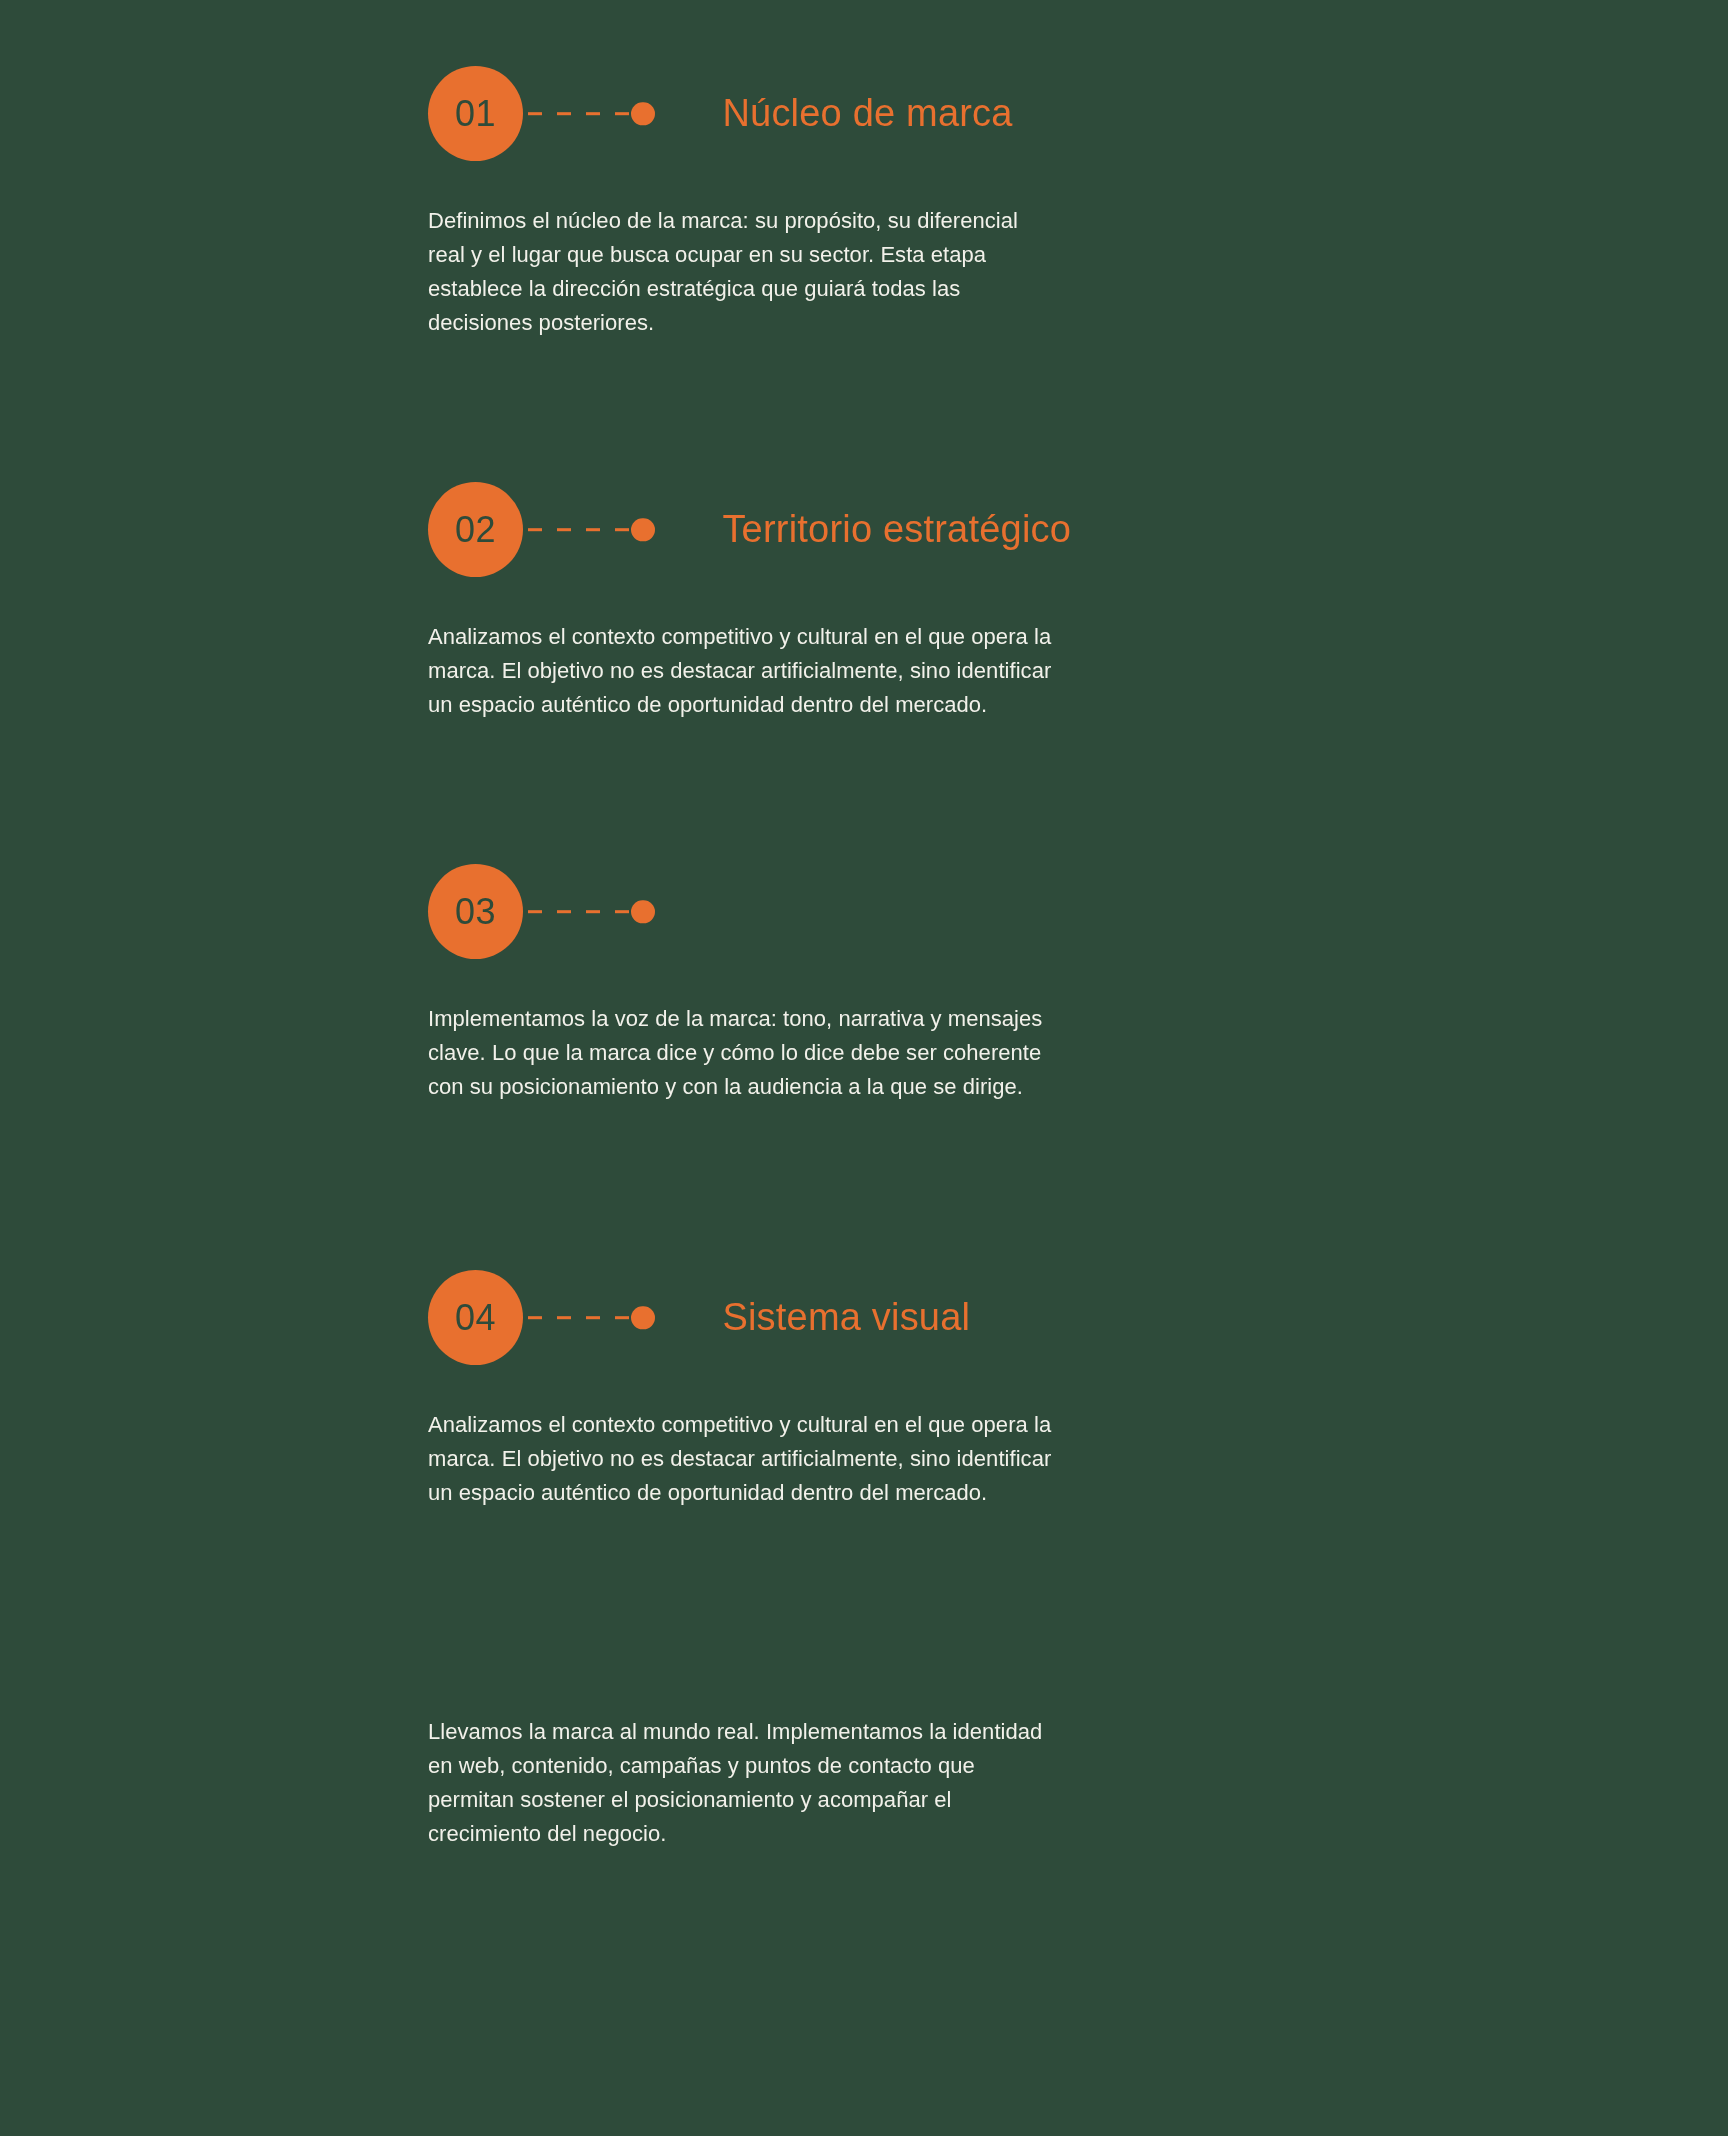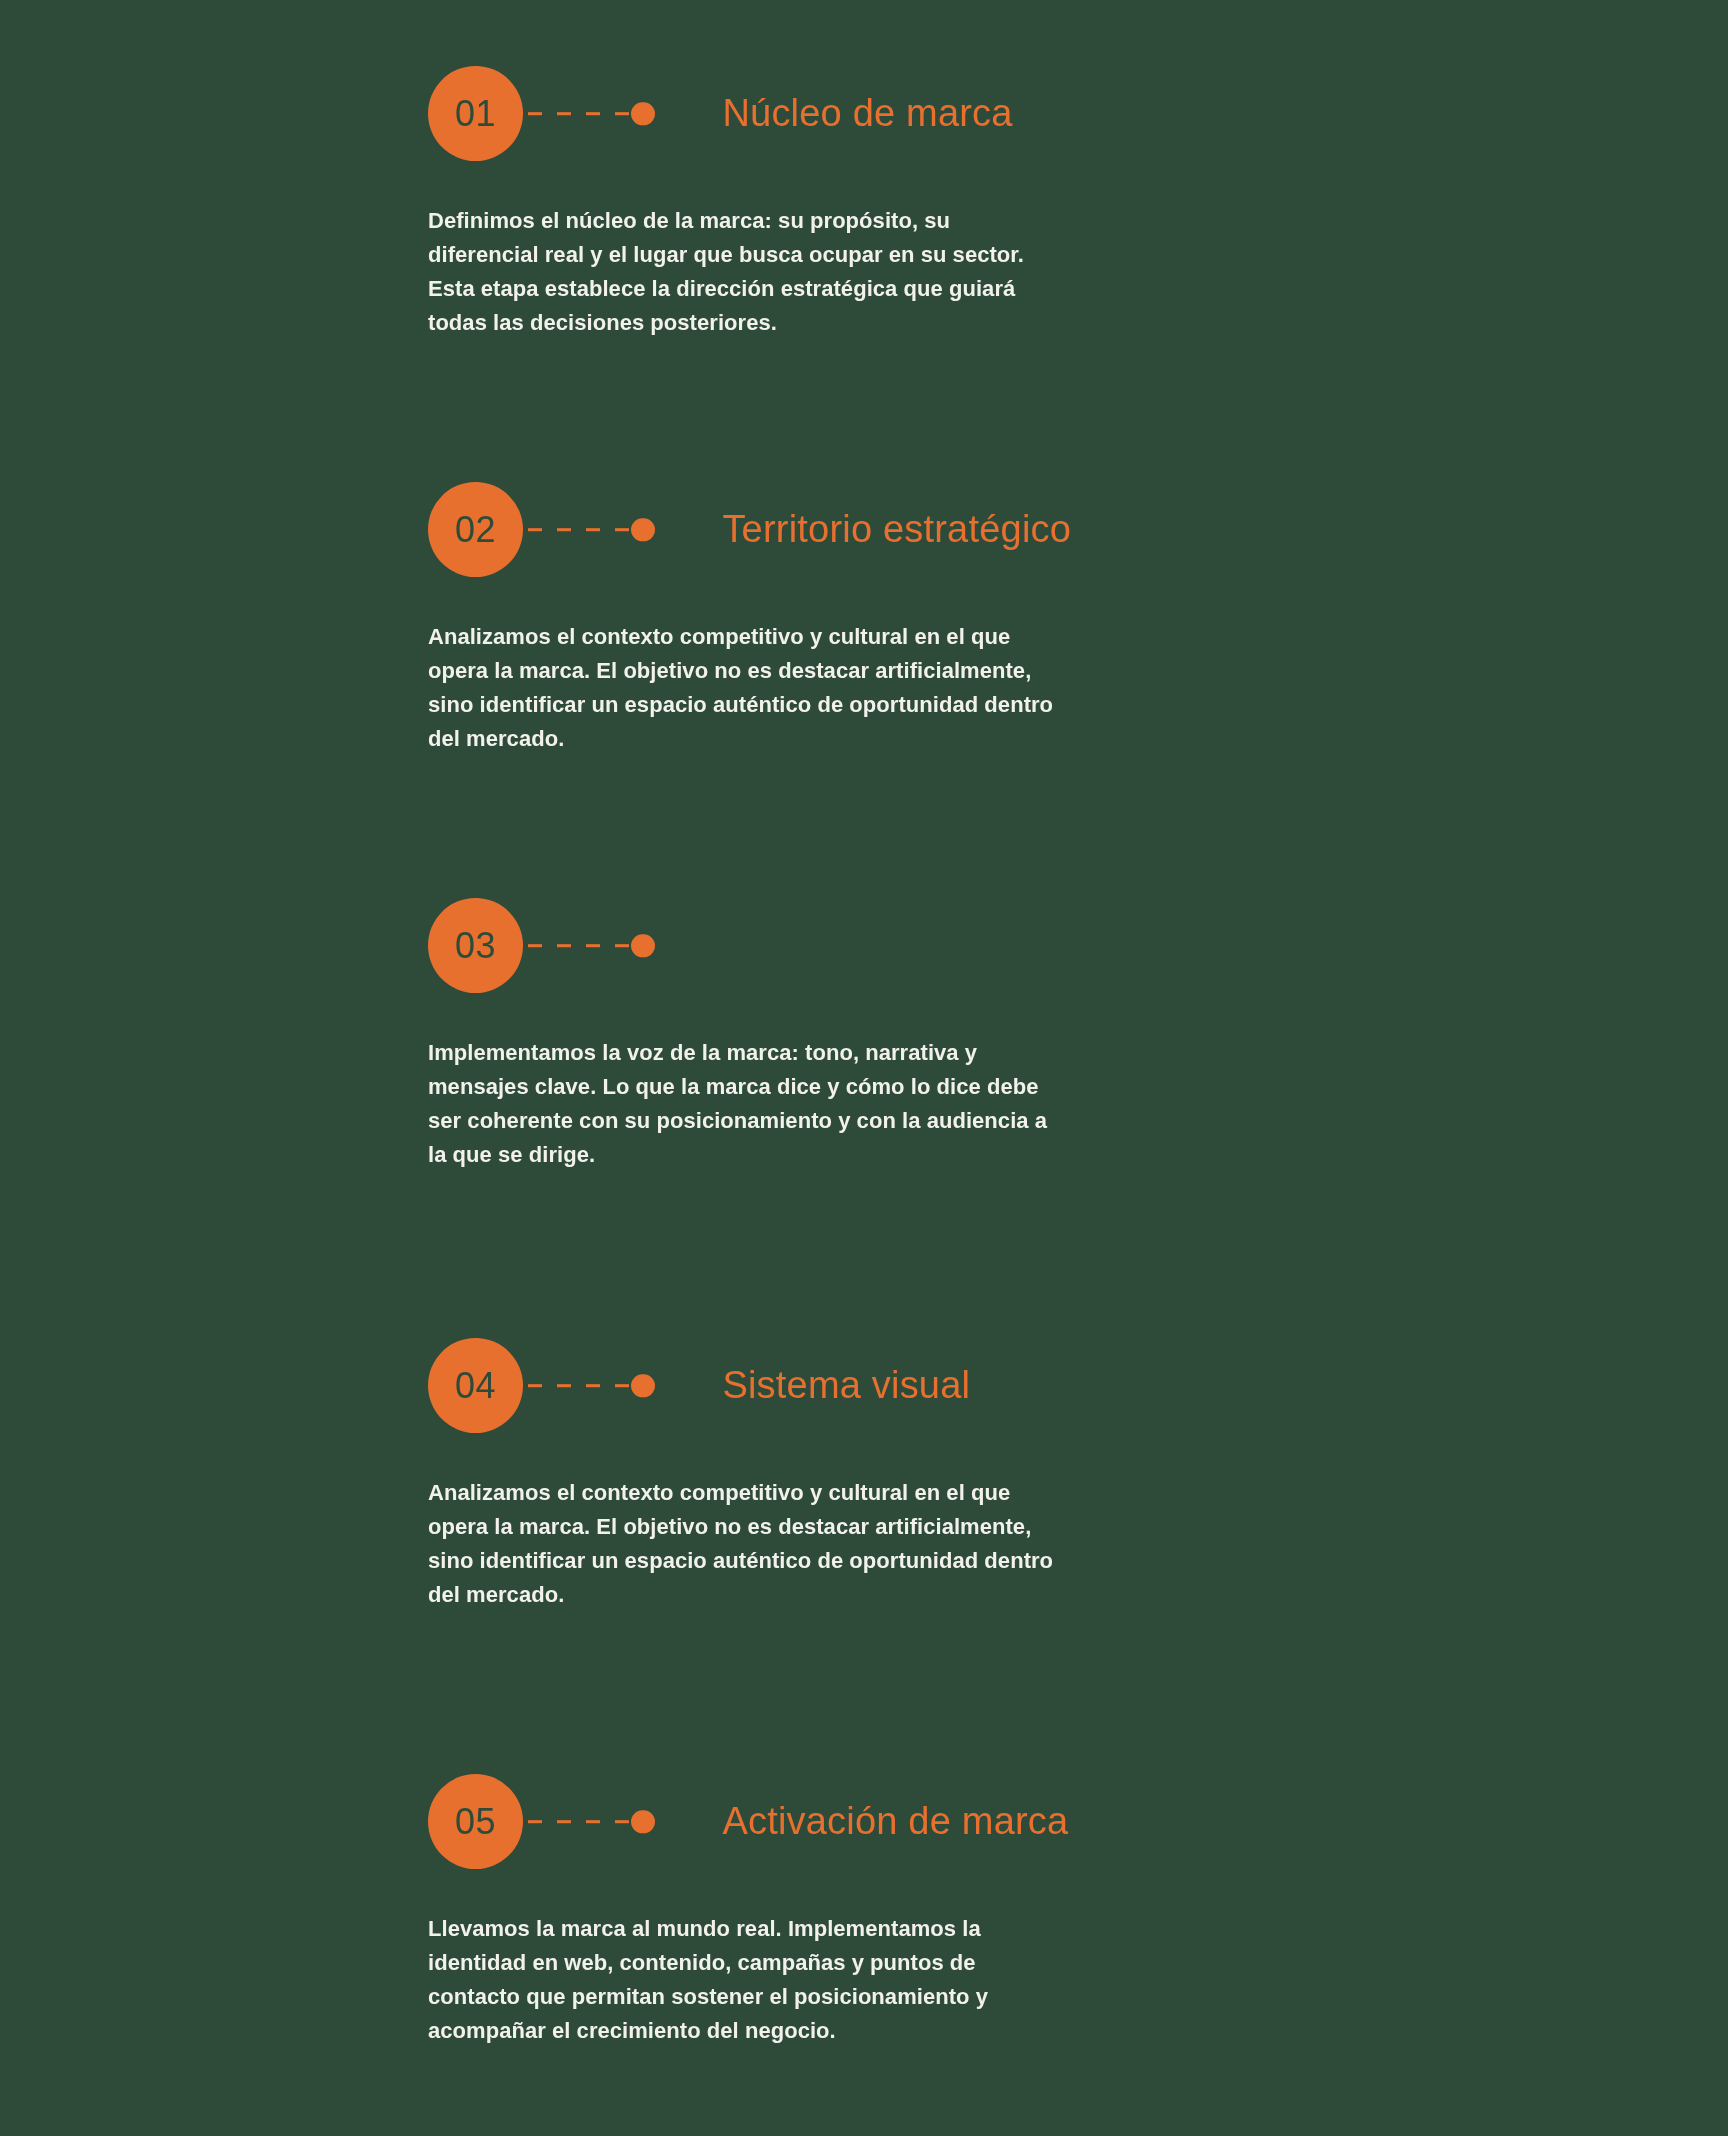--- a/index.html
+++ b/index.html
@@ -119,21 +119,21 @@
     white-space: nowrap;
     margin-left: 59px;
     text-align: center;
   }
 
   .step-body {
     margin-top: 43px;
     max-width: 630px;
     font-family: "Liberation Sans", sans-serif;
     font-size: 22px;
-    font-weight: 700;
+    font-weight: 400;
     line-height: 34px;
     color: #f2f1ea;
     letter-spacing: 0.05px;
   }
 </style>
 </head>
 <body>
 
 <div class="page">
   <div class="steps">
@@ -187,28 +187,18 @@
         <div class="connector">
           <span class="dash-line"></span>
           <span class="end-dot"></span>
         </div>
         <h2 class="step-title">Sistema visual</h2>
       </div>
       <p class="step-body">Analizamos el contexto competitivo y cultural en el que opera la marca. El objetivo no es destacar artificialmente, sino identificar un espacio auténtico de oportunidad dentro del mercado.</p>
     </section>
 
     <section class="step step-05">
-      <div class="step-head">
-        <div class="badge">
-          <span class="badge-number">05</span>
-        </div>
-        <div class="connector">
-          <span class="dash-line"></span>
-          <span class="end-dot"></span>
-        </div>
-        <h2 class="step-title">Activación de marca</h2>
-      </div>
       <p class="step-body">Llevamos la marca al mundo real. Implementamos la identidad en web, contenido, campañas y puntos de contacto que permitan sostener el posicionamiento y acompañar el crecimiento del negocio.</p>
     </section>
 
   </div>
 </div>
 
 
 </body></html>

